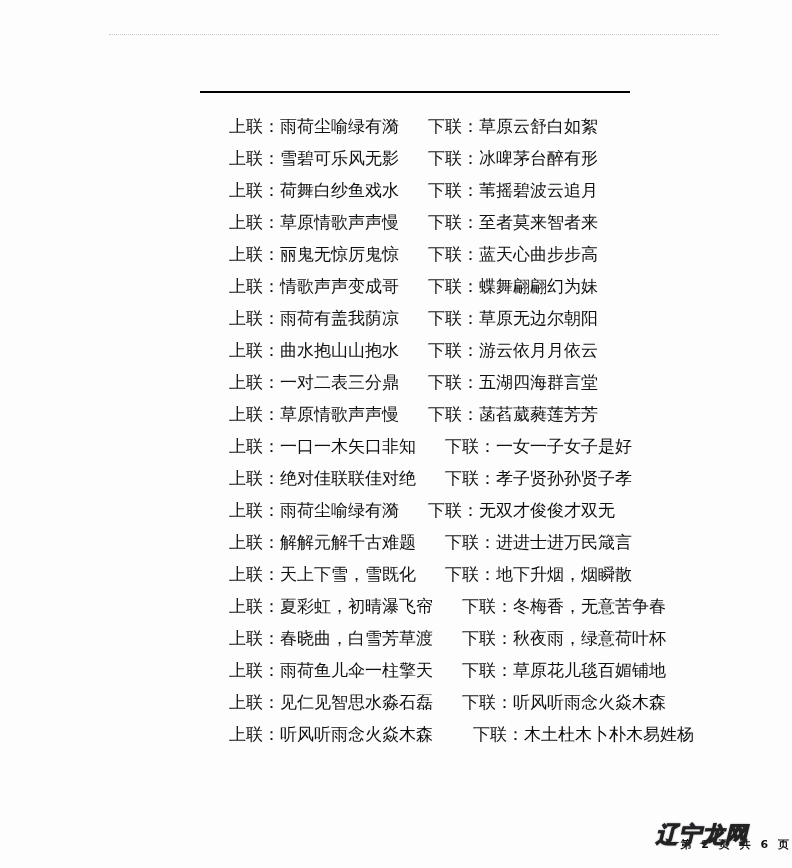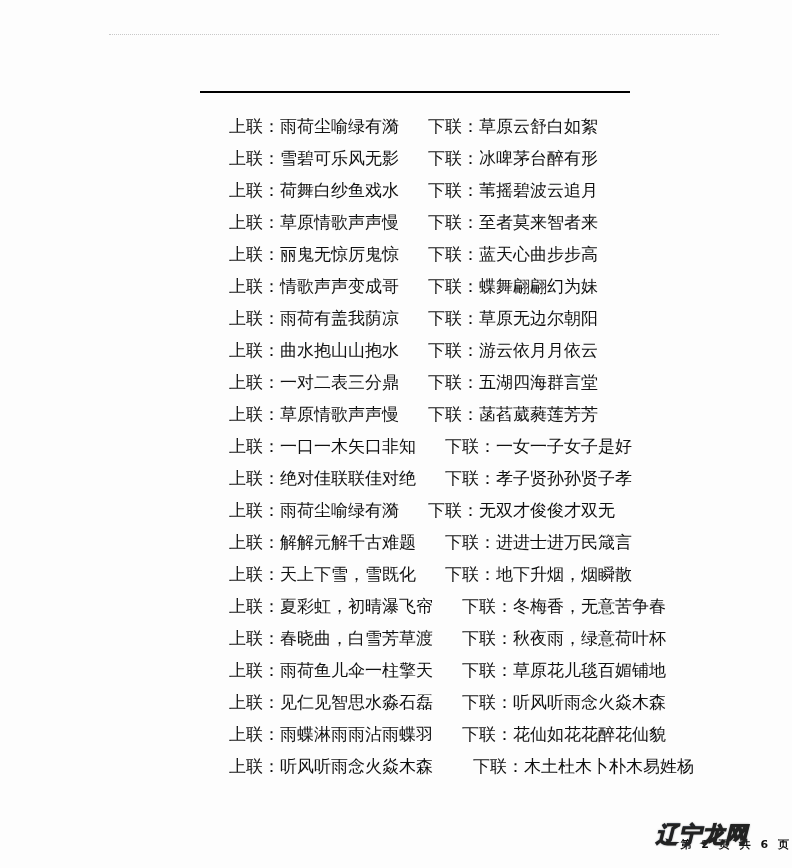--- a/index.html
+++ b/index.html
@@ -104,21 +104,20 @@
   <li class="couplet"><span class="upper">上联：草原情歌声声慢</span><span class="gap"></span><span class="lower">下联：菡萏葳蕤莲芳芳</span></li>
   <li class="couplet"><span class="upper">上联：一口一木矢口非知</span><span class="gap"></span><span class="lower">下联：一女一子女子是好</span></li>
   <li class="couplet"><span class="upper">上联：绝对佳联联佳对绝</span><span class="gap"></span><span class="lower">下联：孝子贤孙孙贤子孝</span></li>
   <li class="couplet"><span class="upper">上联：雨荷尘喻绿有漪</span><span class="gap"></span><span class="lower">下联：无双才俊俊才双无</span></li>
   <li class="couplet"><span class="upper">上联：解解元解千古难题</span><span class="gap"></span><span class="lower">下联：进进士进万民箴言</span></li>
   <li class="couplet"><span class="upper">上联：天上下雪，雪既化</span><span class="gap"></span><span class="lower">下联：地下升烟，烟瞬散</span></li>
   <li class="couplet"><span class="upper">上联：夏彩虹，初晴瀑飞帘</span><span class="gap"></span><span class="lower">下联：冬梅香，无意苦争春</span></li>
   <li class="couplet"><span class="upper">上联：春晓曲，白雪芳草渡</span><span class="gap"></span><span class="lower">下联：秋夜雨，绿意荷叶杯</span></li>
   <li class="couplet"><span class="upper">上联：雨荷鱼儿伞一柱擎天</span><span class="gap"></span><span class="lower">下联：草原花儿毯百媚铺地</span></li>
   <li class="couplet"><span class="upper">上联：见仁见智思水淼石磊</span><span class="gap"></span><span class="lower">下联：听风听雨念火焱木森</span></li>
-  <li class="couplet"><span class="upper">上联：雨蝶淋雨雨沾雨蝶羽</span><span class="gap"></span><span class="lower">下联：花仙如花花醉花仙貌</span></li>
   <li class="couplet wide-gap"><span class="upper">上联：听风听雨念火焱木森</span><span class="gap"></span><span class="lower">下联：木土杜木卜朴木易姓杨</span></li>
 </ul>
 
 <div class="page-footer">第 2 页 共 6 页</div>
 
 <div class="watermark">
   <span class="wm-a">辽宁</span><span class="wm-b">龙网</span>
 </div>
 
 </body></html>

